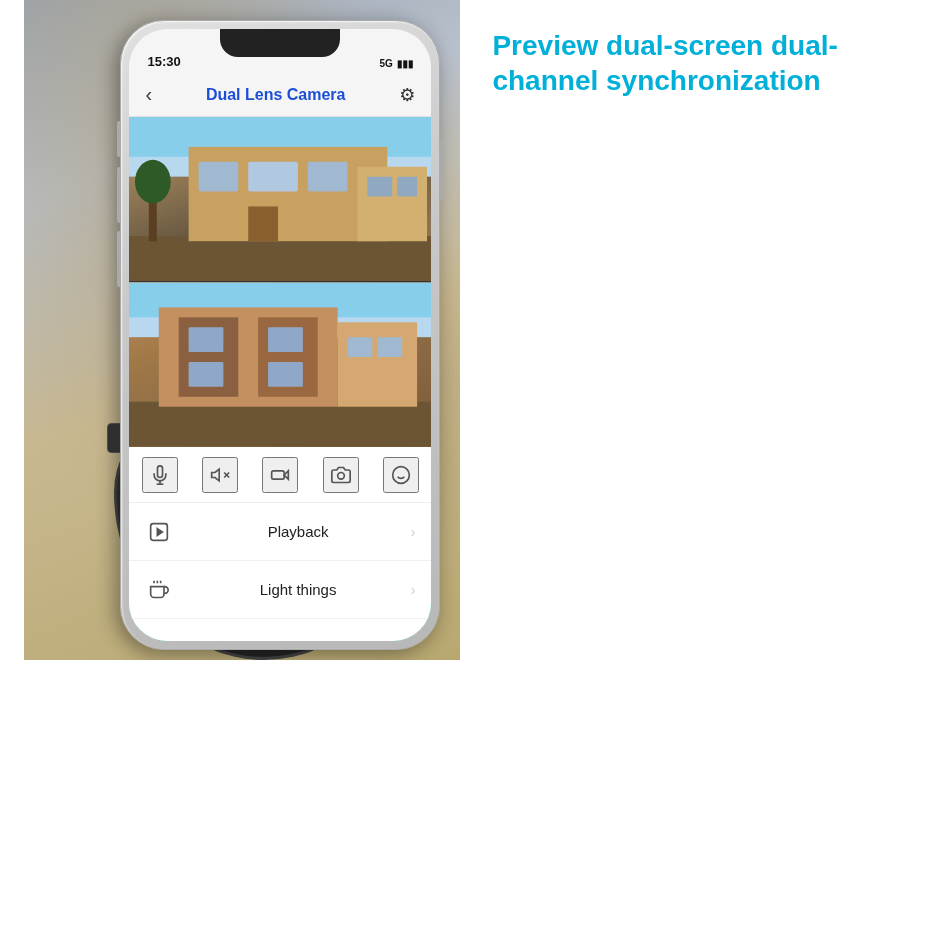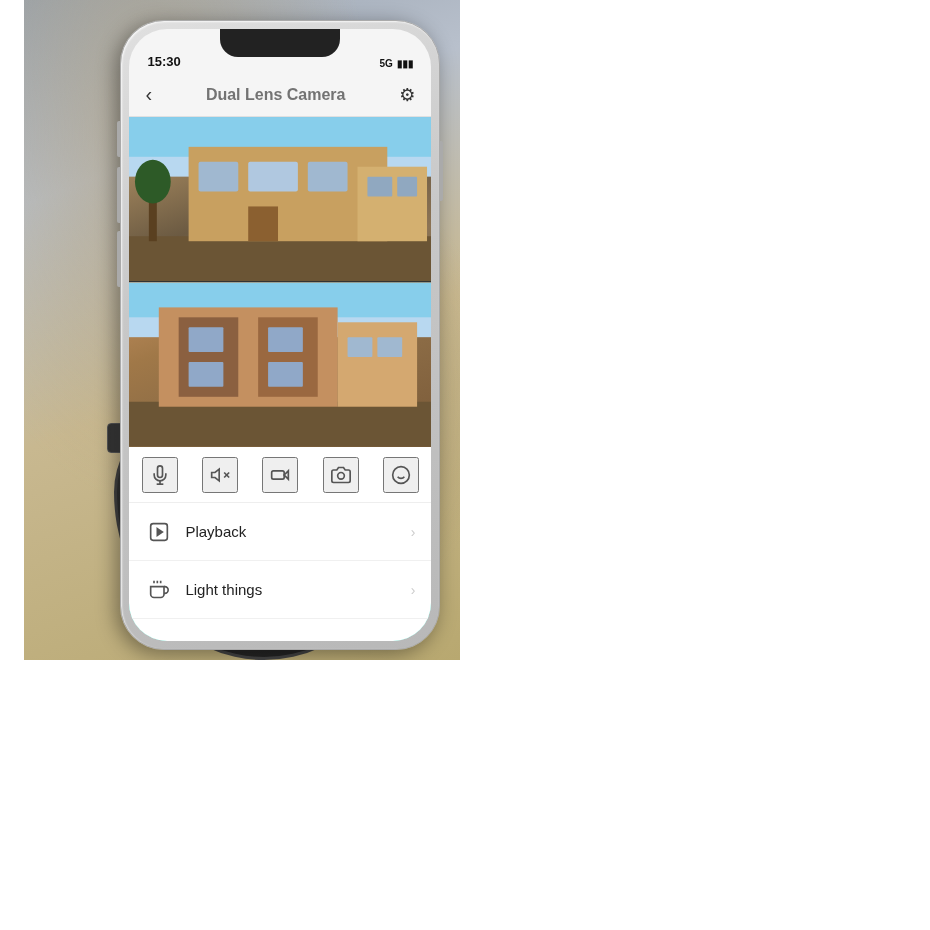--- a/index.html
+++ b/index.html
@@ -316,21 +316,21 @@
 
     .app-header-back {
       font-size: 20px;
       color: #333;
       font-weight: 300;
     }
 
     .app-header-title {
       font-size: 16px;
       font-weight: 600;
-      color: #737373;
+      color: #1d4ed8;
     }
 
     .app-header-settings {
       font-size: 18px;
       color: #333;
     }
 
     
     .camera-feeds {
       position: absolute;
@@ -392,20 +392,21 @@
     }
 
     
     .menu-list {
       position: absolute;
       top: 474px;
       left: 0;
       right: 0;
       bottom: 0;
       background: #5eead4;
+      text-align: center;
     }
 
     .menu-item {
       display: flex;
       align-items: center;
       padding: 0 16px;
       height: 58px;
       background: #fff;
       border-bottom: 1px solid #f0f0f0;
     }
@@ -705,16 +706,17 @@
           </div>
 
         </div>
       </div>
     </div>
 
   </div>
 
   <div class="bottom-section">
     <div class="bottom-text">
+      <div class="main-headline">Preview dual-screen dual-channel synchronization</div>
     </div>
   </div>
 
 </div>
 
 </body></html>

